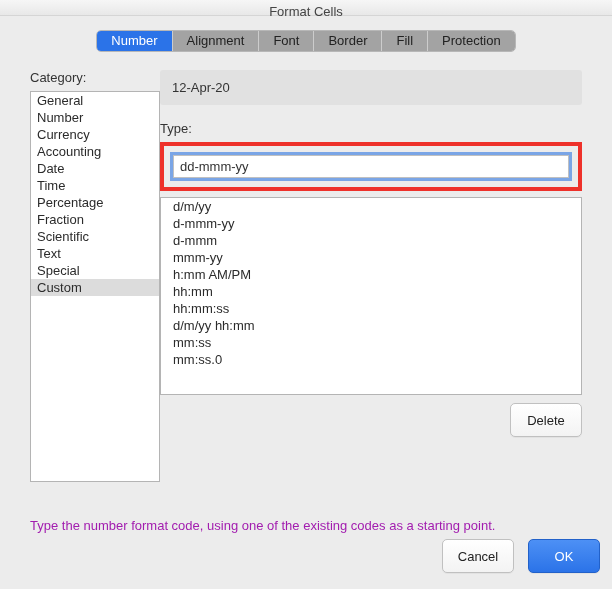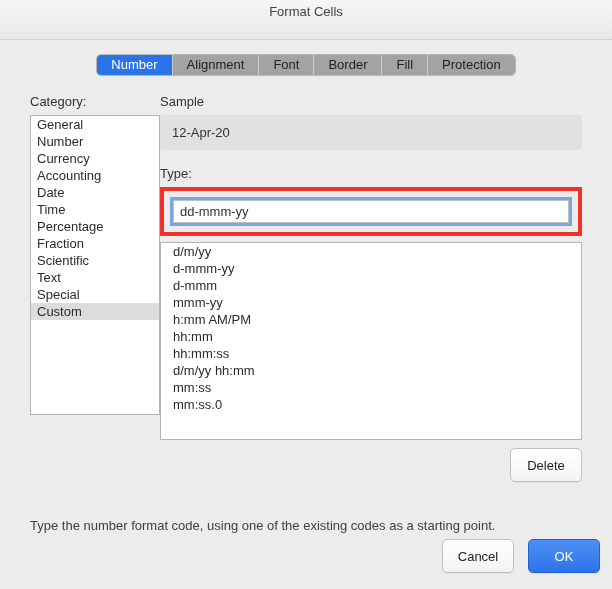--- a/index.html
+++ b/index.html
@@ -15,21 +15,21 @@
     overflow: hidden;
   }
   .window {
     width: 612px;
     height: 589px;
     background: #ececec;
     display: flex;
     flex-direction: column;
   }
   .titlebar {
-    height: 40px;
+    height: 16px;
     line-height: 24px;
     text-align: center;
     font-size: 13px;
     color: #444;
     border-bottom: 1px solid #d5d5d5;
     background: linear-gradient(#f6f6f6,#e8e8e8);
   }
   .tabs {
     margin: 14px auto 0;
     display: flex;
@@ -60,21 +60,21 @@
     padding: 18px 30px 0 30px;
     display: flex;
     gap: 0;
   }
   .col-left { width: 130px; flex: 0 0 130px; }
   .col-right { flex: 1; }
   .label { font-size: 13px; color: #333; margin-bottom: 6px; }
   .listbox {
     background: #fff;
     border: 1px solid #b4b4b4;
-    height: 300px;
+    height: 391px;
     overflow: auto;
   }
   .listbox .item {
     padding: 1px 6px;
     font-size: 13px;
     cursor: default;
     user-select: none;
   }
   .listbox .item.selected {
     background: #dcdcdc;
@@ -138,21 +138,21 @@
   .btn.primary {
     background: linear-gradient(#4d90f5,#2b73e8);
     border-color: #2261c9;
     color: #fff;
   }
   .hint {
     position: absolute;
     left: 30px;
     bottom: 56px;
     font-size: 13px;
-    color: #404040;
+    color: #a21caf;
   }
   .footer {
     position: absolute;
     right: 12px;
     bottom: 16px;
     display: flex;
     gap: 14px;
   }
 </style>
 </head>
@@ -185,21 +185,20 @@
           <div class="item">Percentage</div>
           <div class="item">Fraction</div>
           <div class="item">Scientific</div>
           <div class="item">Text</div>
           <div class="item">Special</div>
           <div class="item selected">Custom</div>
         </div>
     </div>
 
     <div class="col-right">
-      <div class="label">Sample</div>
       <div class="sample-box">12-Apr-20</div>
 
       <div class="label">Type:</div>
 
       <div class="type-highlight">
         <input class="type-input" type="text" value="dd-mmm-yy" style="">
       </div>
 
       <div class="format-list" id="format-list">
           <div class="item">d/m/yy</div>

